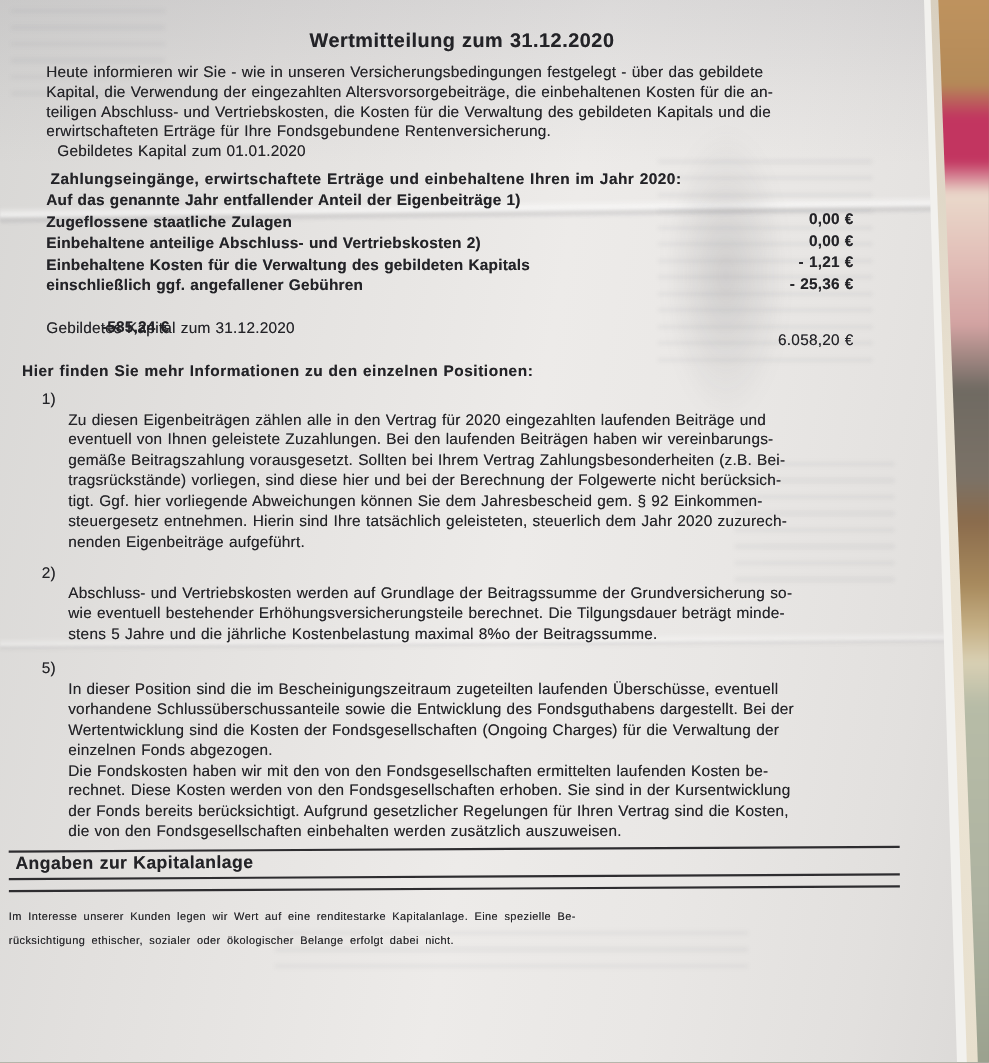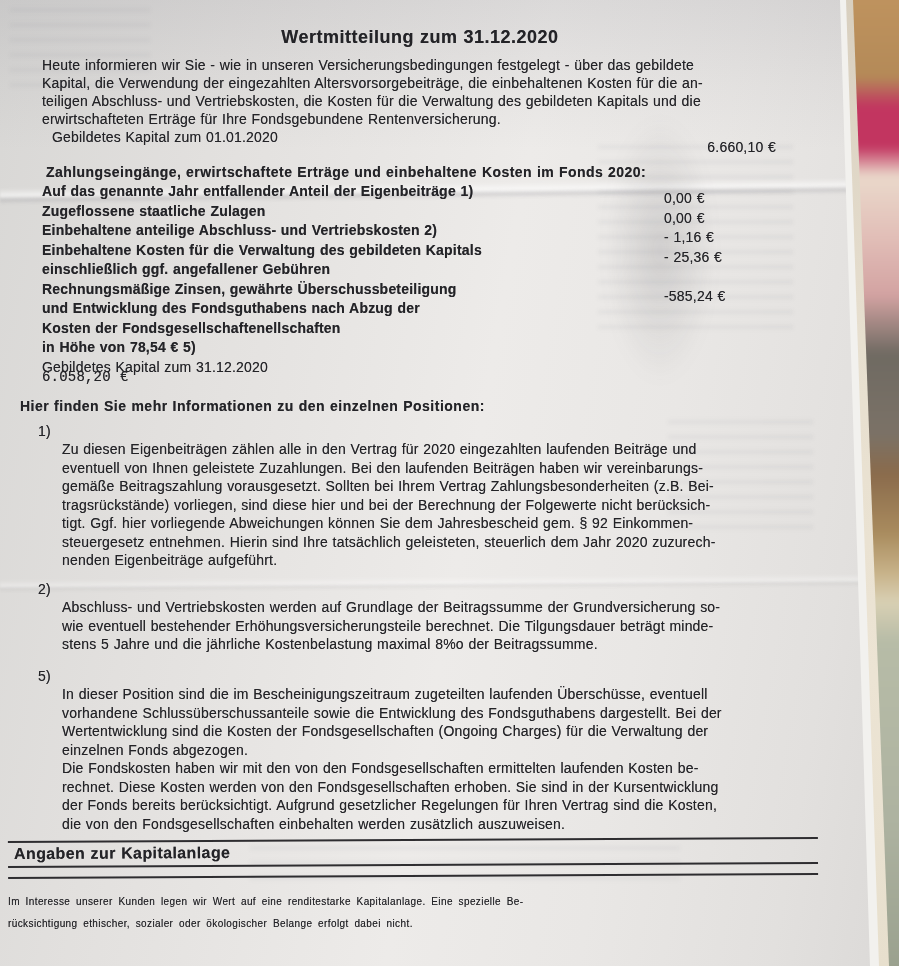--- a/index.html
+++ b/index.html
@@ -64,23 +64,23 @@
     font-size:18px;font-weight:bold;letter-spacing:.5px;
     width:740px;margin:2px 0 0 50px;text-align:center;line-height:22px;
   }
   .intro{margin:8px 0 0 42px;width:737px;line-height:18px;white-space:pre-line;}
   .cap-label{margin:0 8px 0 52px;line-height:19px;}
   .cap-value{margin:-9px 0 0 52px;width:724px;text-align:right;line-height:19px;}
   .section-heading{font-weight:bold;letter-spacing:.45px;margin:6px 0 0 46px;line-height:19px;}
   .rows{margin:0 0 0 42px;width:734px;}
   .row{display:flex;align-items:flex-start;line-height:19.5px;}
   .row .lbl{flex:1;white-space:pre-line;font-weight:bold;}
-  .row .val{width:112px;text-align:left;position:relative;top:7px;}
+  .row .val{width:112px;text-align:right;position:relative;top:18px;font-weight:bold;}
   .cap-end-label{margin:0 0 0 42px;line-height:19.5px;}
-  .cap-end-value{margin:-9px 0 0 42px;width:734px;line-height:19.5px;font-family:Liberation Mono, monospace;}
+  .cap-end-value{margin:-9px 0 0 42px;width:734px;text-align:right;line-height:19.5px;}
   .notes-heading{font-weight:bold;letter-spacing:.5px;margin:8px 0 0 20px;line-height:20px;}
   .notes{margin:6px 0 0 0;}
   .note{position:relative;margin:0 0 0 62px;width:740px;line-height:18.5px;white-space:pre-line;}
   .note + .note{margin-top:10px;}
   .note.note-5{margin-top:13px;}
   .note-num{position:absolute;left:-24px;top:0;}
   .kap{margin:6px 0 0 8px;width:810px;transform:rotate(-.3deg);}
   .rule{border-top:2px solid #2e2d30;height:0;}
   .kap-heading{font-size:16px;font-weight:bold;letter-spacing:.4px;margin:2px 0 3px 6px;line-height:18px;}
   .rule-bottom{margin-top:9px;border-top-width:2.5px;}
@@ -106,47 +106,42 @@
   <div class="content">
 
     <div class="doc-title">Wertmitteilung zum 31.12.2020</div>
 
     <p class="intro">Heute informieren wir Sie - wie in unseren Versicherungsbedingungen festgelegt - über das gebildete
 Kapital, die Verwendung der eingezahlten Altersvorsorgebeiträge, die einbehaltenen Kosten für die an-
 teiligen Abschluss- und Vertriebskosten, die Kosten für die Verwaltung des gebildeten Kapitals und die
 erwirtschafteten Erträge für Ihre Fondsgebundene Rentenversicherung.</p>
 
     <div class="cap-label">Gebildetes Kapital zum 01.01.2020</div>
-    <div class="cap-value">6.660,10 €</div>
 
-    <div class="section-heading">Zahlungseingänge, erwirtschaftete Erträge und einbehaltene Kosten im Fonds 2020:</div>
+    <div class="section-heading">Zahlungseingänge, erwirtschaftete Erträge und einbehaltene Ihren im Jahr 2020:</div>
 
     <div class="rows">
       <div class="row">
         <span class="lbl">Auf das genannte Jahr entfallender Anteil der Eigenbeiträge 1)</span>
         <span class="val">0,00 €</span>
       </div>
       <div class="row">
         <span class="lbl">Zugeflossene staatliche Zulagen</span>
         <span class="val">0,00 €</span>
       </div>
       <div class="row">
         <span class="lbl">Einbehaltene anteilige Abschluss- und Vertriebskosten 2)</span>
-        <span class="val">- 1,16 €</span>
+        <span class="val">- 1,21 €</span>
       </div>
       <div class="row">
         <span class="lbl">Einbehaltene Kosten für die Verwaltung des gebildeten Kapitals
 einschließlich ggf. angefallener Gebühren</span>
         <span class="val">- 25,36 €</span>
       </div>
       <div class="row">
-        <span class="lbl">Rechnungsmäßige Zinsen, gewährte Überschussbeteiligung
-und Entwicklung des Fondsguthabens nach Abzug der
-Kosten der Fondsgesellschaftenellschaften
-in Höhe von 78,54 € 5)</span>
         <span class="val">-585,24 €</span>
       </div>
     </div>
 
     <div class="cap-end-label">Gebildetes Kapital zum 31.12.2020</div>
     <div class="cap-end-value">6.058,20 €</div>
 
     <div class="notes-heading">Hier finden Sie mehr Informationen zu den einzelnen Positionen:</div>
 
     <div class="notes">

